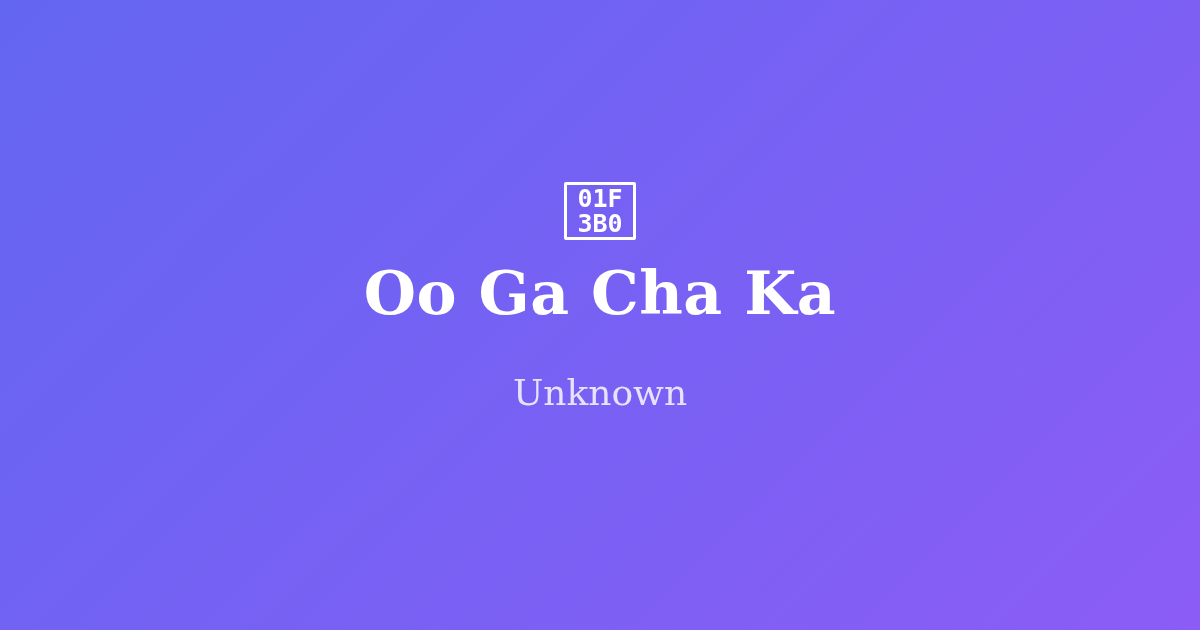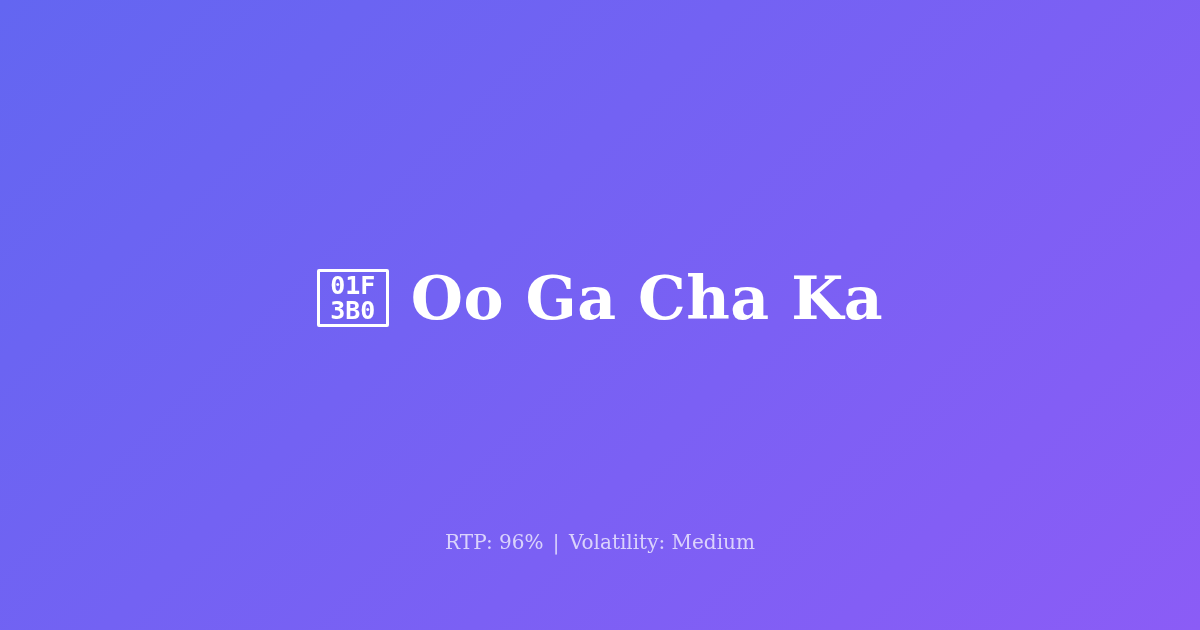--- a/index.html
+++ b/index.html
@@ -40,20 +40,21 @@
     justify-content: center;
     padding-bottom: 34px;
   }
 
   .title-row {
     display: flex;
     align-items: center;
     justify-content: center;
     gap: 22px;
     width: 100%;
+    flex-direction: column;
   }
 
   
   .tofu {
     display: inline-flex;
     flex-direction: column;
     align-items: center;
     justify-content: center;
     width: 72px;
     height: 58px;
@@ -117,24 +118,18 @@
 
       <span class="tofu">
         <span>01F</span>
         <span>3B0</span>
       </span>
 
       <h1 class="title">Oo Ga Cha Ka</h1>
 
     </div>
 
+    <div class="subtitle">Unknown</div>
 
   </div>
 
-  <div class="footer-meta">
-    <span>RTP:</span>
-    <span>96%</span>
-    <span class="sep">|</span>
-    <span>Volatility:</span>
-    <span>Medium</span>
-  </div>
 
 </div>
 
 </body></html>

